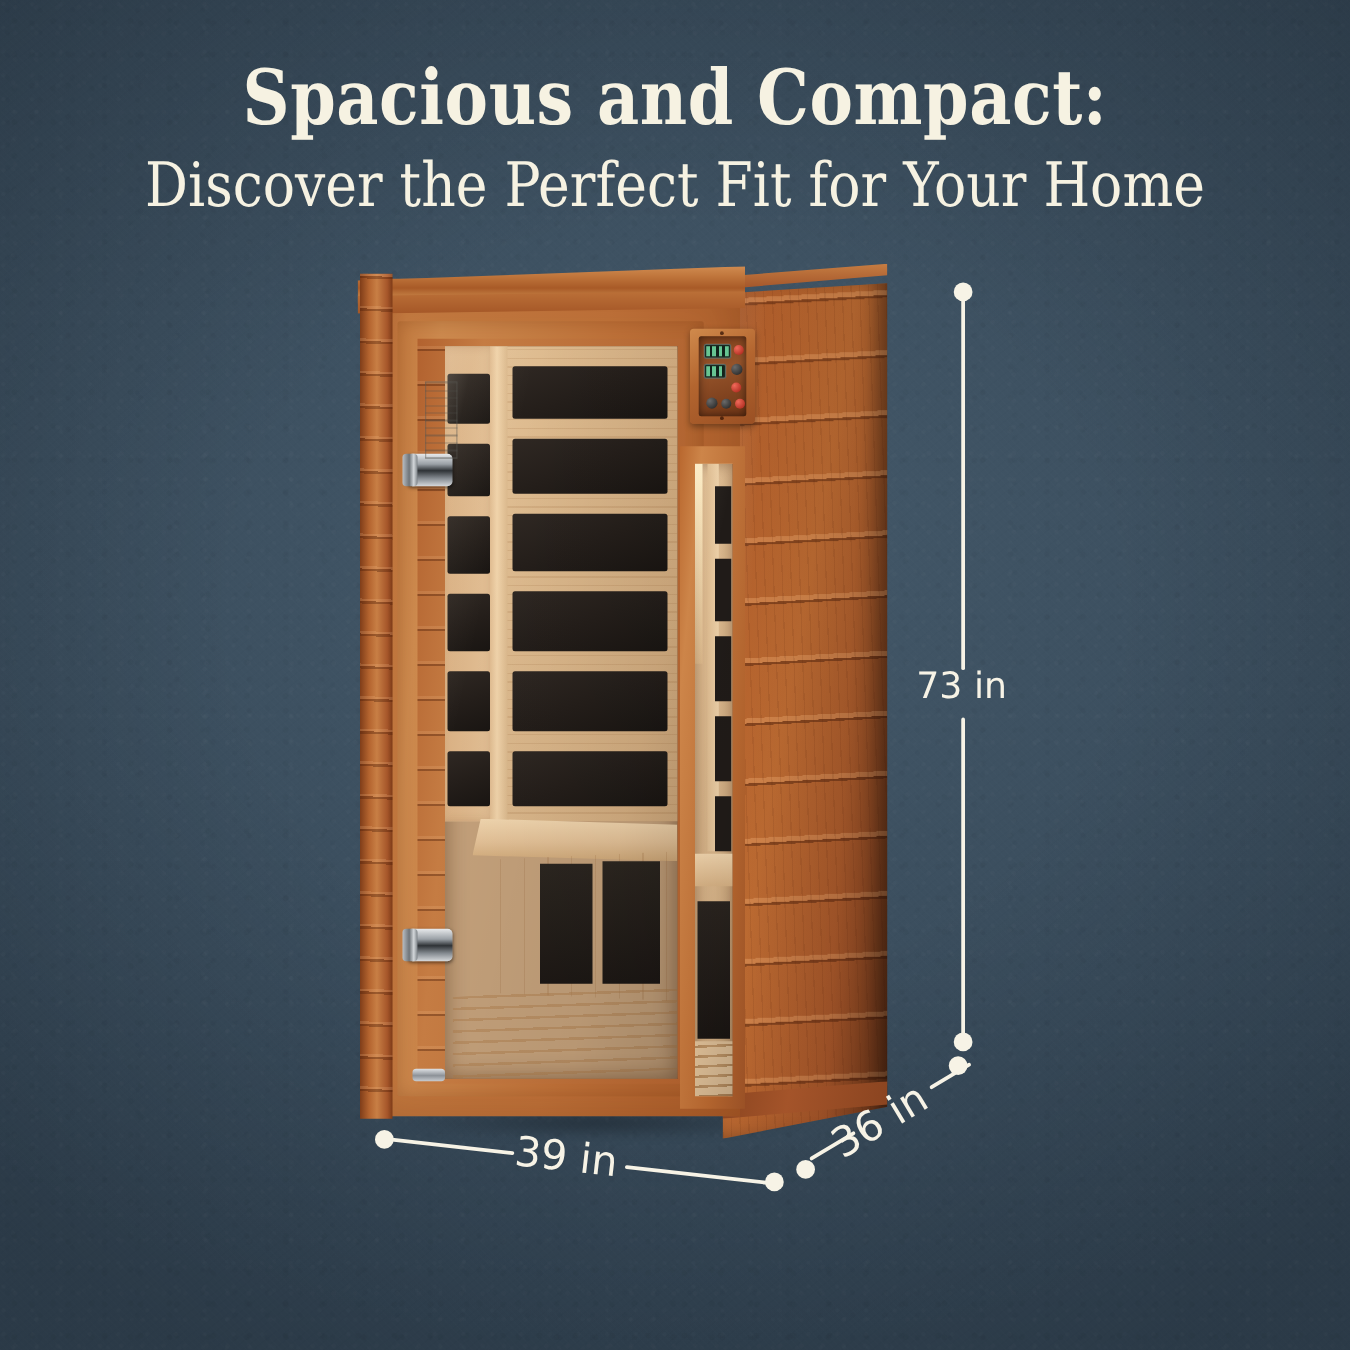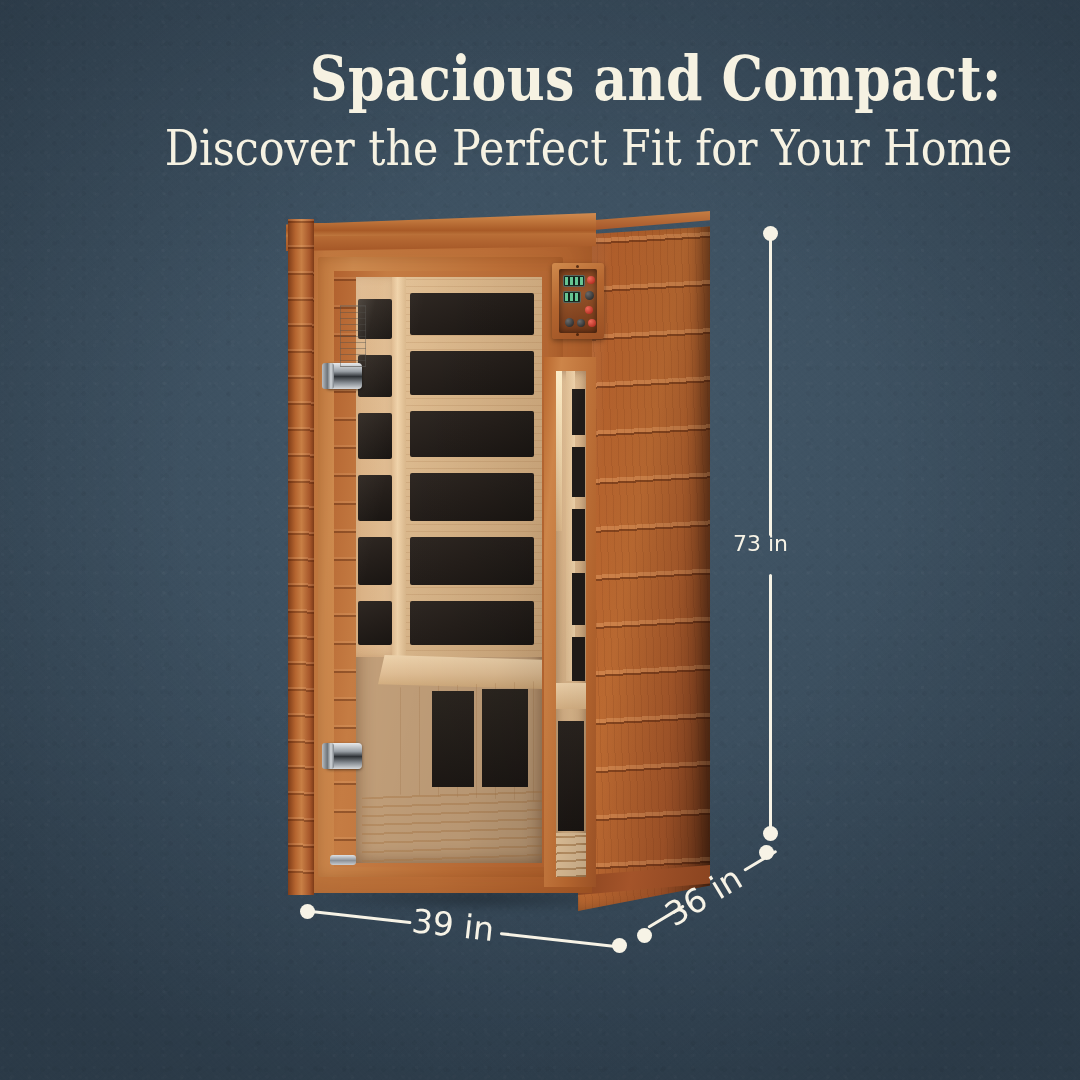--- a/index.html
+++ b/index.html
@@ -34,21 +34,21 @@
     background-image:
       repeating-linear-gradient(47deg, rgba(255,255,255,.016) 0 1px, transparent 1px 4px),
       repeating-linear-gradient(-38deg, rgba(0,0,0,.022) 0 1px, transparent 1px 5px);
   }
   .vignette{
     position:absolute;inset:0;
     background:radial-gradient(ellipse 72% 62% at 50% 45%, rgba(0,0,0,0) 45%, rgba(0,0,0,.17) 100%);
   }
 
   
-  .title-wrap{position:absolute;left:0;right:0;top:48px;text-align:right;}
+  .title-wrap{position:absolute;left:0;right:0;top:48px;text-align:center;}
   .title-main{
     font-family:"DejaVu Serif",serif;
     font-weight:700;
     font-size:61px;
     letter-spacing:.5px;
     color:#f6f2e2;
     line-height:1.02;
     transform:scaleX(.855);
     transform-origin:50% 50%;
     white-space:nowrap;
@@ -425,21 +425,21 @@
       <div class="cp-btn dark" style="left:6px;top:49px;width:9px;height:9px;"></div>
       <div class="cp-btn dark" style="left:18px;top:50px;width:8px;height:8px;"></div>
       <div class="cp-btn red" style="left:29px;top:50px;width:8px;height:8px;"></div>
     </div>
   </div>
 
   <div class="dim-dot" style="left:763px;top:226px;"></div>
   <div class="dim-line" style="left:769px;top:234px;width:3px;height:302px;"></div>
   <div class="dim-line" style="left:769px;top:574px;width:3px;height:258px;"></div>
   <div class="dim-dot" style="left:763px;top:826px;"></div>
-  <div class="dim-label" style="left:733px;top:531px;font-size:22px;">73 in</div>
+  <div class="dim-label" style="left:733px;top:531px;font-size:29px;">73 in</div>
 
   <div class="dim-dot" style="left:300px;top:904px;"></div>
   <div class="dim-line" style="left:312px;top:910px;width:100px;height:3px;transform:rotate(6.4deg);transform-origin:0 50%;"></div>
   <div class="dim-line" style="left:500px;top:932px;width:120px;height:3px;transform:rotate(6.4deg);transform-origin:0 50%;"></div>
   <div class="dim-dot" style="left:612px;top:938px;"></div>
   <div class="dim-label" style="left:412px;top:901px;font-size:33px;transform:rotate(6.4deg);transform-origin:0 50%;">39 in</div>
 
   <div class="dim-dot" style="left:637px;top:928px;"></div>
   <div class="dim-line" style="left:648px;top:926px;width:42px;height:3px;transform:rotate(-31deg);transform-origin:0 50%;"></div>
   <div class="dim-line" style="left:744px;top:869px;width:38px;height:3px;transform:rotate(-31deg);transform-origin:0 50%;"></div>

